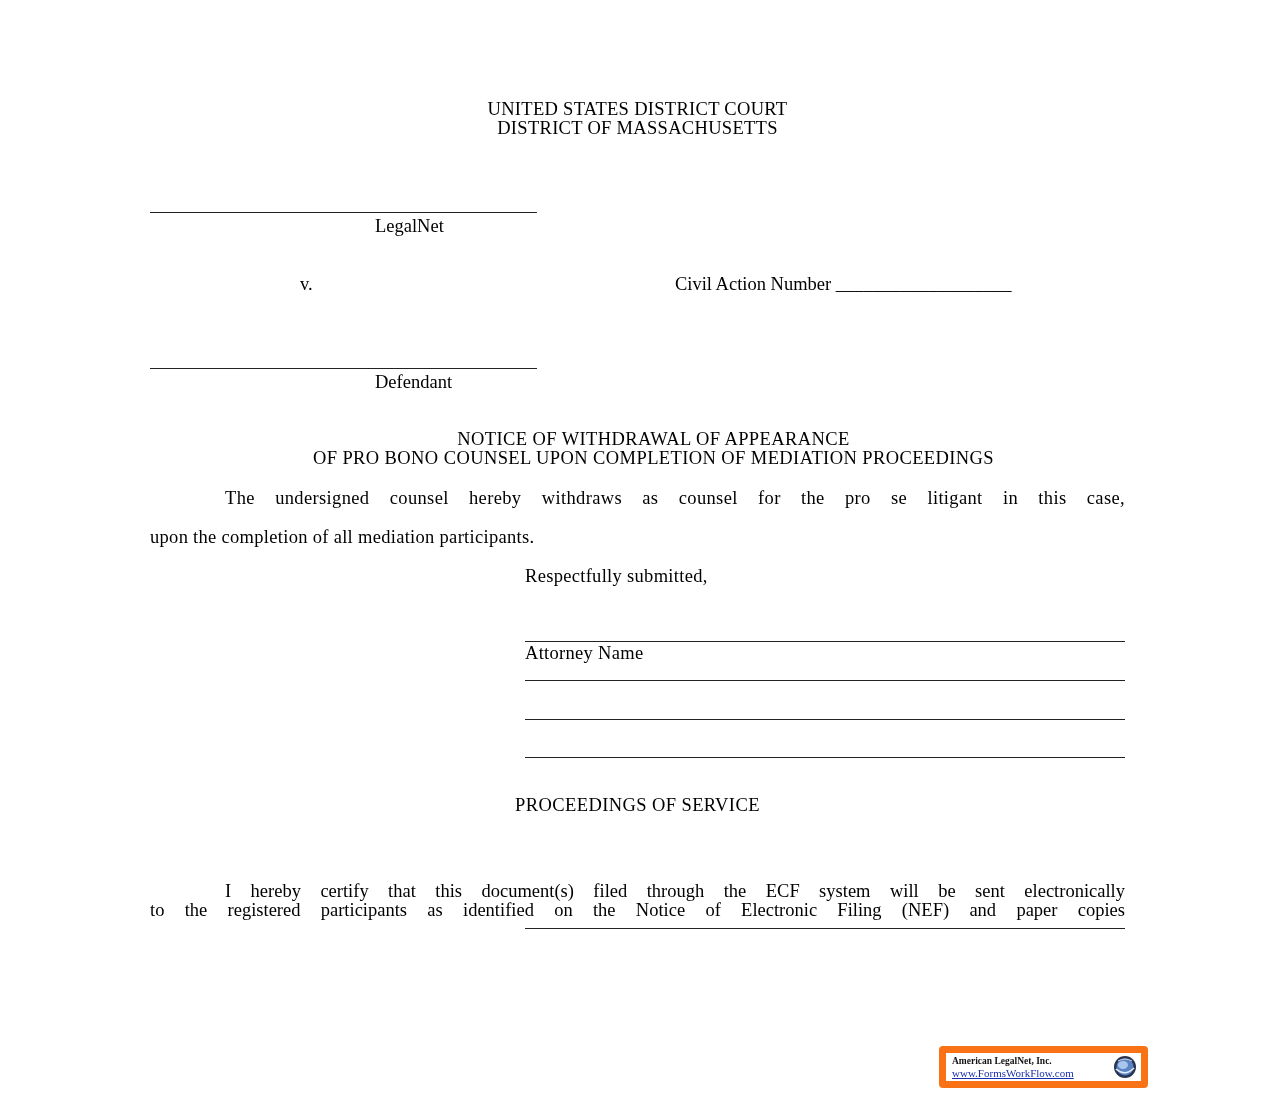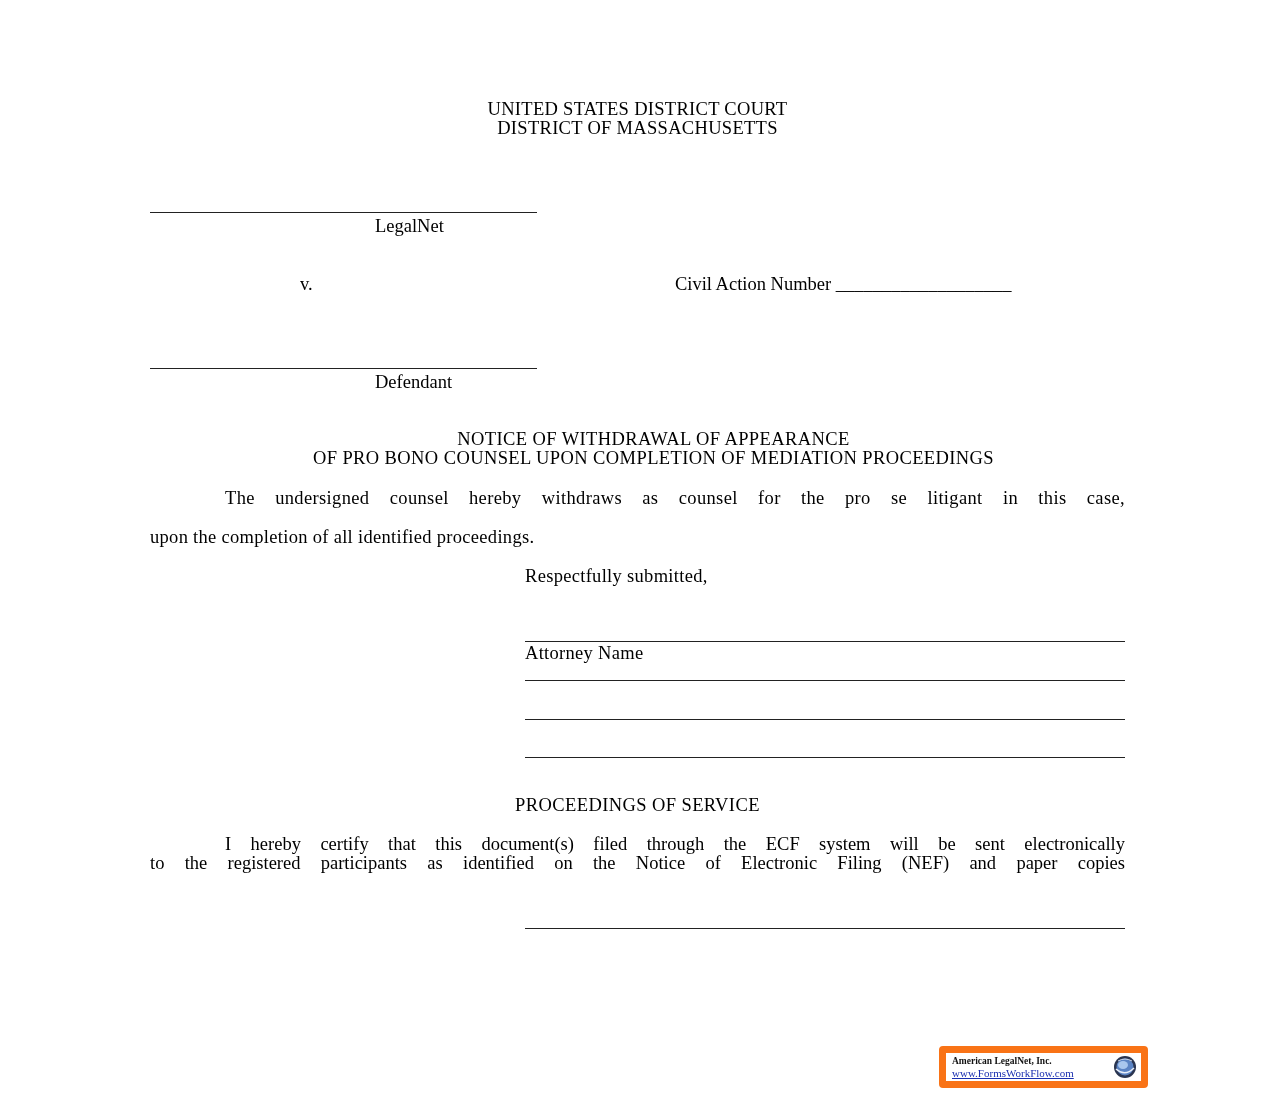--- a/index.html
+++ b/index.html
@@ -35,32 +35,32 @@
 
 <div class="line" style="left:150px; top:368px; width:387px;"></div>
 <div class="abs" style="left:375px; top:372px;">Defendant</div>
 
 <div class="abs title center">
   <div>NOTICE OF WITHDRAWAL OF APPEARANCE</div>
   <div>OF PRO BONO COUNSEL UPON COMPLETION OF MEDIATION PROCEEDINGS</div>
 </div>
 
 <div class="abs para" style="top:488px; text-indent:75px; text-align:justify; text-align-last:justify; letter-spacing:0.35px;">The undersigned counsel hereby withdraws as counsel for the pro se litigant in this case,</div>
-<div class="abs" style="left:150px; top:527px; letter-spacing:0.3px;">upon the completion of all identified proceedings.</div>
+<div class="abs" style="left:150px; top:527px; letter-spacing:0.3px;">upon the completion of all mediation participants.</div>
 
 <div class="abs" style="left:525px; top:566px; letter-spacing:0.3px;">Respectfully submitted,</div>
 <div class="line" style="left:525px; top:641px; width:600px;"></div>
 <div class="abs" style="left:525px; top:643px; letter-spacing:0.3px;">Attorney Name</div>
 <div class="line" style="left:525px; top:680px; width:600px;"></div>
 <div class="line" style="left:525px; top:719px; width:600px;"></div>
 <div class="line" style="left:525px; top:757px; width:600px;"></div>
 
 <div class="abs center" style="left:0; width:1275px; top:795px; letter-spacing:0.4px;">PROCEEDINGS OF SERVICE</div>
 <div class="abs cert">
-  <div style="text-indent:75px; text-align:justify; text-align-last:justify;">I hereby certify that this document(s) filed through the ECF system will be sent electronically</div>
+  <div style="text-indent:75px; text-align:justify; text-align-last:justify;margin-top:47px;">I hereby certify that this document(s) filed through the ECF system will be sent electronically</div>
   <div style="text-align:justify; text-align-last:justify;">to the registered participants as identified on the Notice of Electronic Filing (NEF) and paper copies</div>
 </div>
 <div class="line" style="left:525px; top:928px; width:600px;"></div>
 
 <div class="badge">
   <span class="name">American LegalNet, Inc.</span>
   <span class="url">www.FormsWorkFlow.com</span>
   <span class="globe">
     <svg width="26" height="24" viewBox="0 0 26 24">
       <circle cx="13" cy="12" r="11" fill="#2a3550"></circle>

